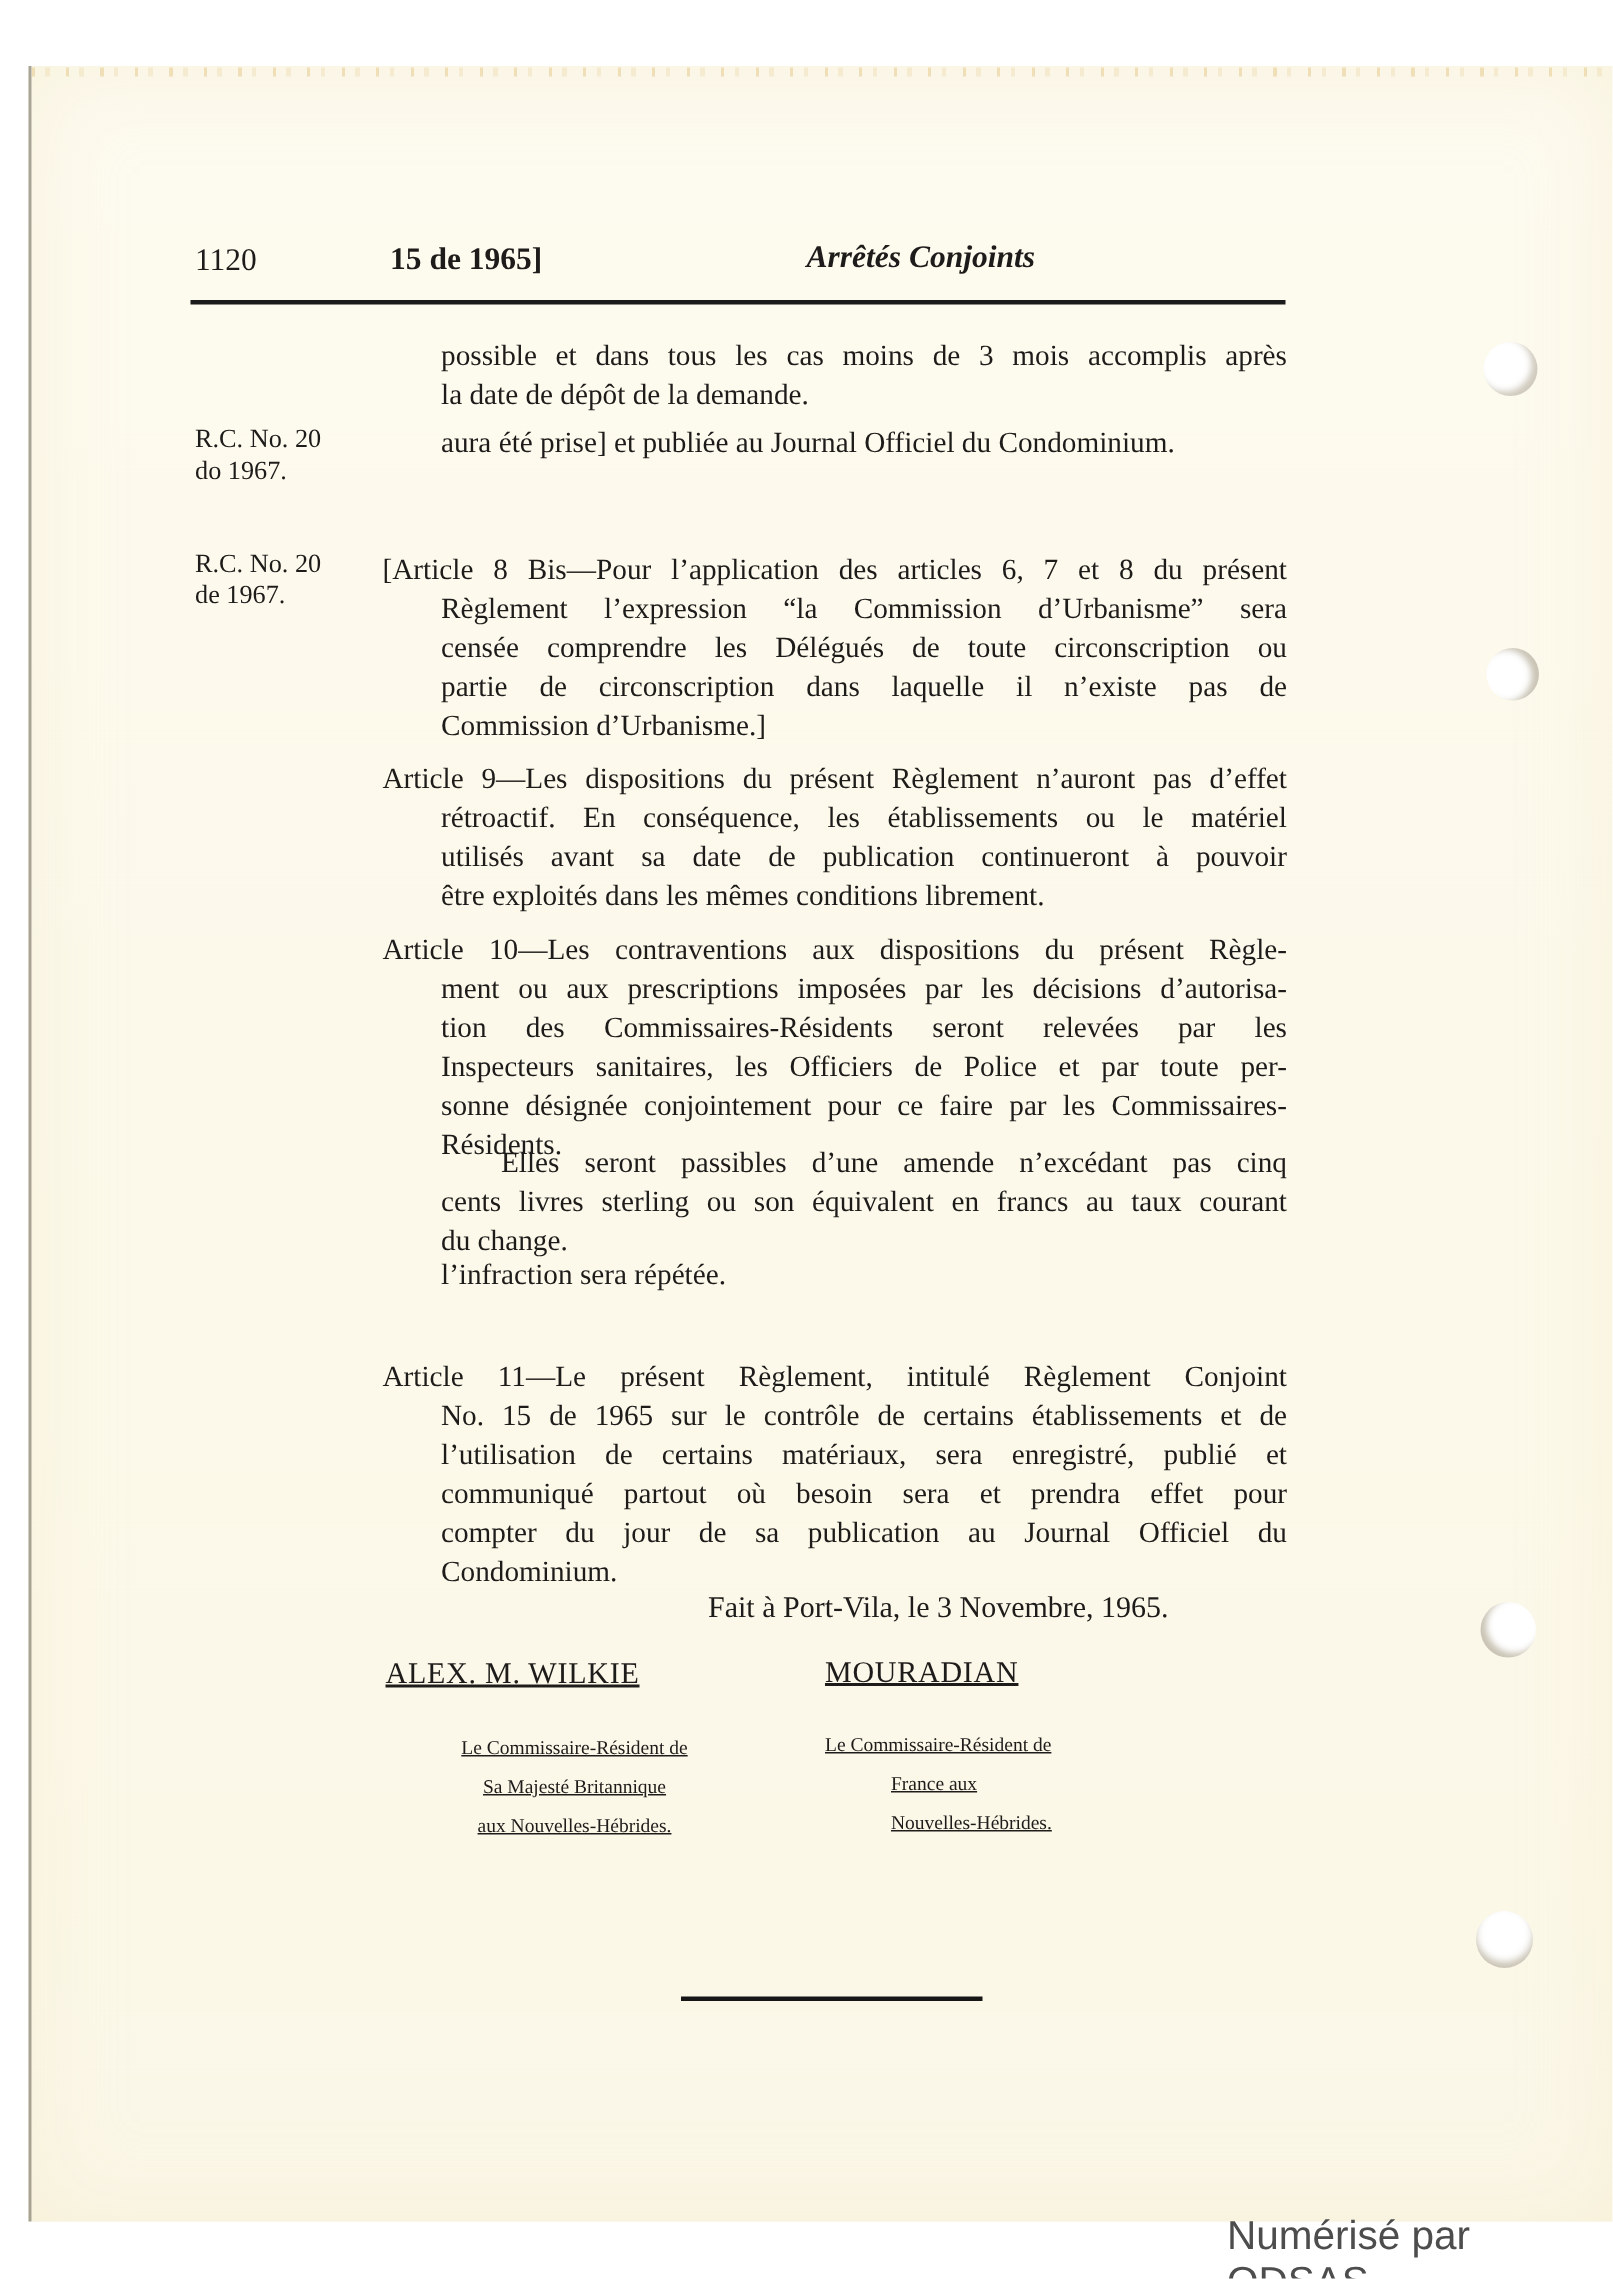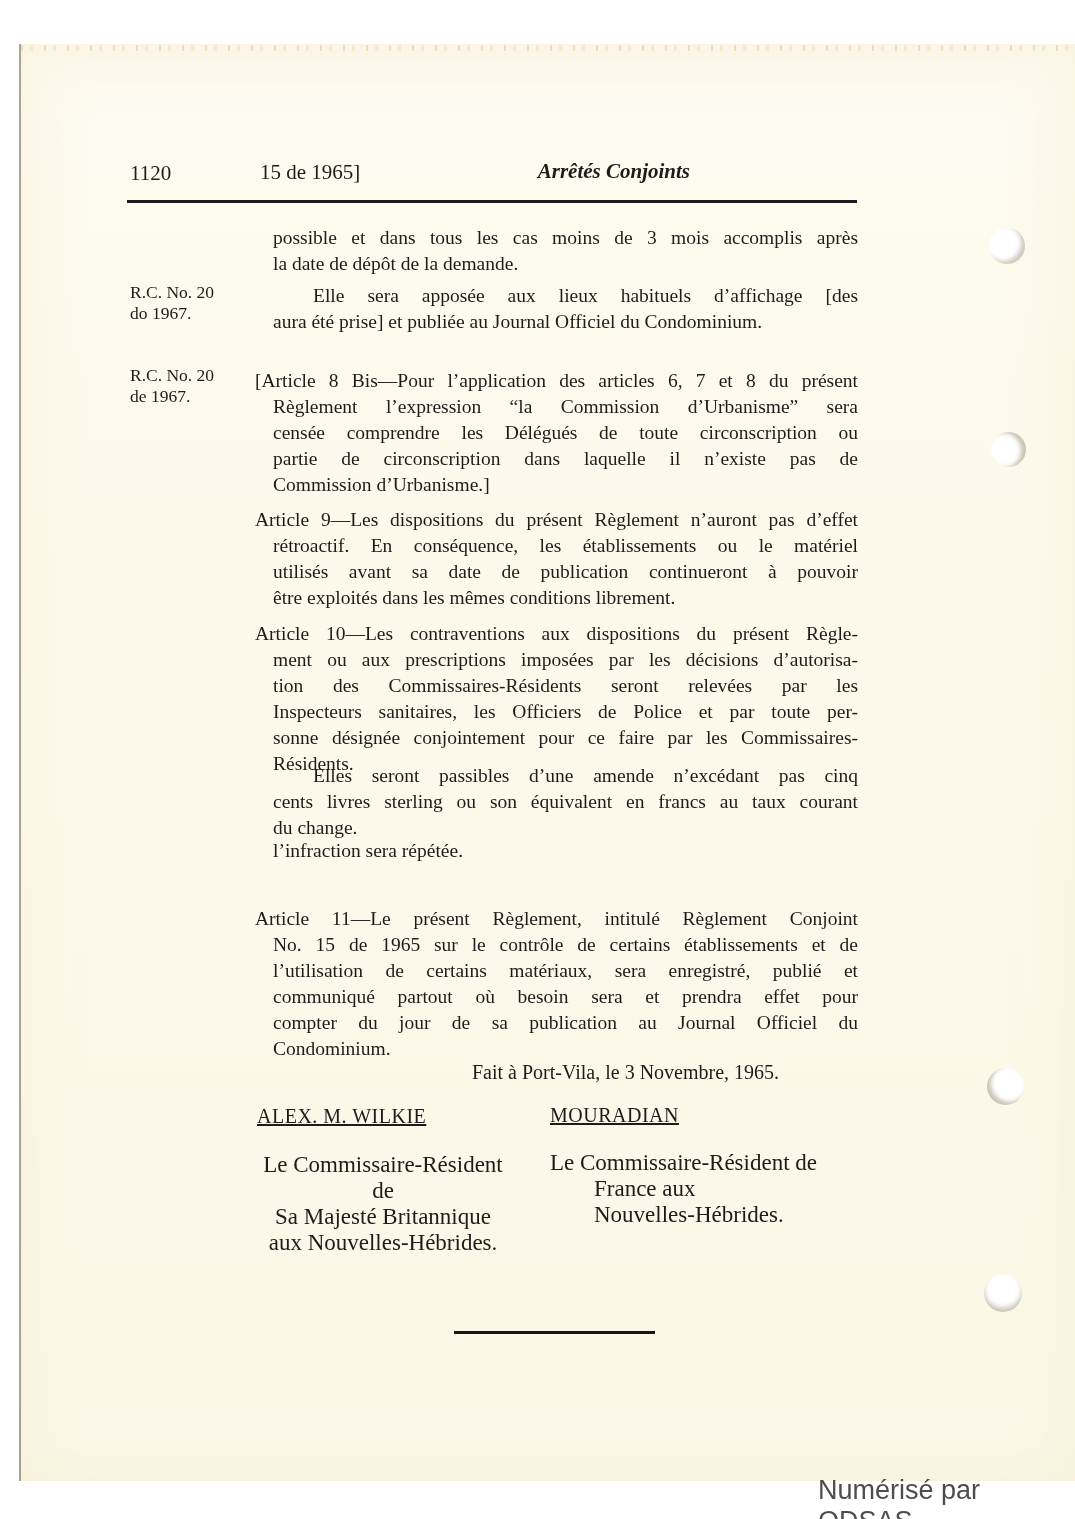--- a/index.html
+++ b/index.html
@@ -43,21 +43,21 @@
              box-shadow: inset -4px -3px 4px rgba(150,138,108,.45); }
   .hole.h2 { left: 991px; top: 432px; width: 35px; height: 35px;
              box-shadow: inset -5px 1px 4px rgba(150,138,108,.5); }
   .hole.h3 { left: 987px; top: 1068px; width: 37px; height: 37px;
              box-shadow: inset 4px -3px 4px rgba(150,138,108,.5); }
   .hole.h4 { left: 984px; top: 1274px; width: 38px; height: 38px;
              box-shadow: inset 0 -4px 5px rgba(150,138,108,.5); }
 
   
   .pagenum   { position: absolute; left: 130px; top: 161px; font-size: 21px; }
-  .issueref  { position: absolute; left: 260px; top: 160px; font-size: 21px; font-weight: normal; }
+  .issueref  { position: absolute; left: 260px; top: 160px; font-size: 21px; font-weight: bold; }
   .headtitle { position: absolute; left: 420px; top: 159px; width: 270px;
                text-align: right; font-size: 21px; font-weight: bold; font-style: italic; }
   .head-rule { position: absolute; left: 127px; top: 200px; width: 730px; height: 3px;
                background: #1b1b1b; }
 
   
   .mnote { position: absolute; left: 130px; width: 118px;
            font-size: 17.5px; line-height: 20.5px; }
   .mnote.m1 { top: 282px; }
   .mnote.m2 { top: 365px; }
@@ -68,29 +68,29 @@
   .para.p0 { top: 225px; }
   .para.p1 { top: 283px; }
   .para.p2 { top: 368px; }
   .para.p3 { top: 507px; }
   .para.p4 { top: 621px; }
   .para.p5 { top: 763px; }
   .para.p6 { top: 838px; }
   .para.p7 { top: 906px; }
   .tline { text-align: justify; text-align-last: justify; }
   .tline.last { text-align-last: left; }
-  .tline.hang { margin-left: 18px; }
+  .tline.hang { margin-left: 39px; }
   .tline.findent { text-indent: 40px; }
 
   
   .dateline { position: absolute; left: 472px; top: 1061px; font-size: 20px; }
   .sig-name { position: absolute; font-size: 20px; letter-spacing: 0.5px; text-decoration: underline; }
   .sig-name.left  { left: 257px; top: 1105px; }
   .sig-name.right { left: 550px; top: 1104px; }
-  .sig-title { position: absolute; font-size: 23px; line-height: 26px; }
+  .sig-title { position: absolute; font-size: 13px; line-height: 26px; text-decoration: underline; }
   .sig-title.left  { left: 250px; top: 1152px; width: 266px; text-align: center; }
   .sig-title.right { left: 550px; top: 1150px; width: 270px; }
   .sig-title.right .sline + .sline { margin-left: 44px; }
 
   .end-rule { position: absolute; left: 454px; top: 1331px; width: 201px; height: 3px;
               background: #161616; }
 
   
   .watermark { position: absolute; left: 818px; top: 1475px;
                font-family: "Liberation Sans", sans-serif;
@@ -120,21 +120,20 @@
   <div class="mnote m2">
     <div>R.C. No. 20</div>
     <div>de 1967.</div>
   </div>
 
   <div class="para p0">
       <div class="tline hang">possible et dans tous les cas moins de 3 mois accomplis après</div>
       <div class="tline last hang">la date de dépôt de la demande.</div>
     </div>
   <div class="para p1">
-      <div class="tline hang findent">Elle sera apposée aux lieux habituels d’affichage [des</div>
       <div class="tline last hang">aura été prise] et publiée au Journal Officiel du Condominium.</div>
     </div>
   <div class="para p2">
       <div class="tline">[Article 8 Bis—Pour l’application des articles 6, 7 et 8 du présent</div>
       <div class="tline hang">Règlement l’expression “la Commission d’Urbanisme” sera</div>
       <div class="tline hang">censée comprendre les Délégués de toute circonscription ou</div>
       <div class="tline hang">partie de circonscription dans laquelle il n’existe pas de</div>
       <div class="tline last hang">Commission d’Urbanisme.]</div>
     </div>
   <div class="para p3">

